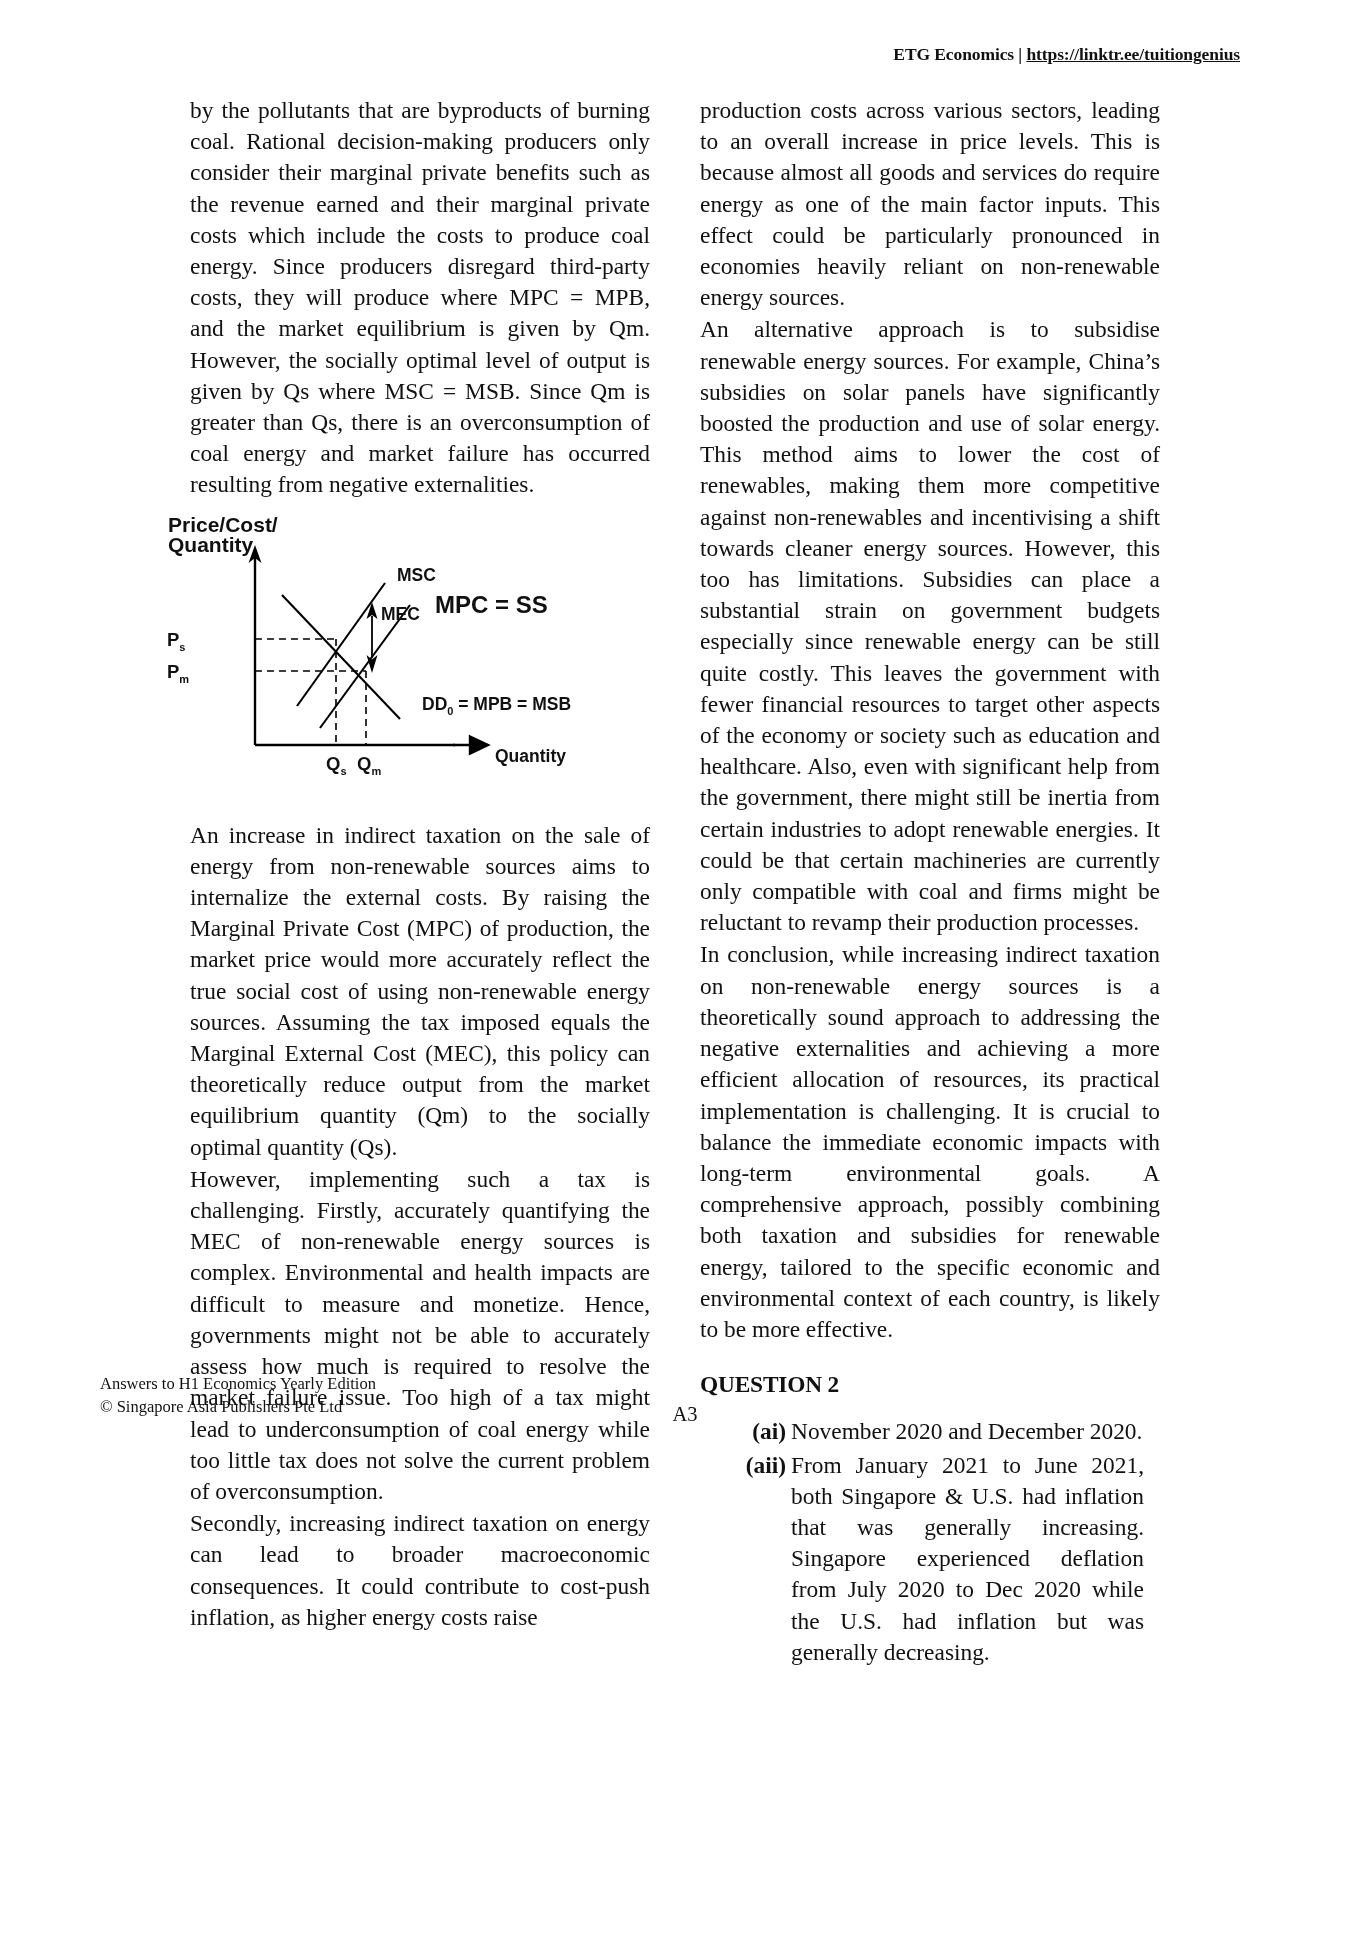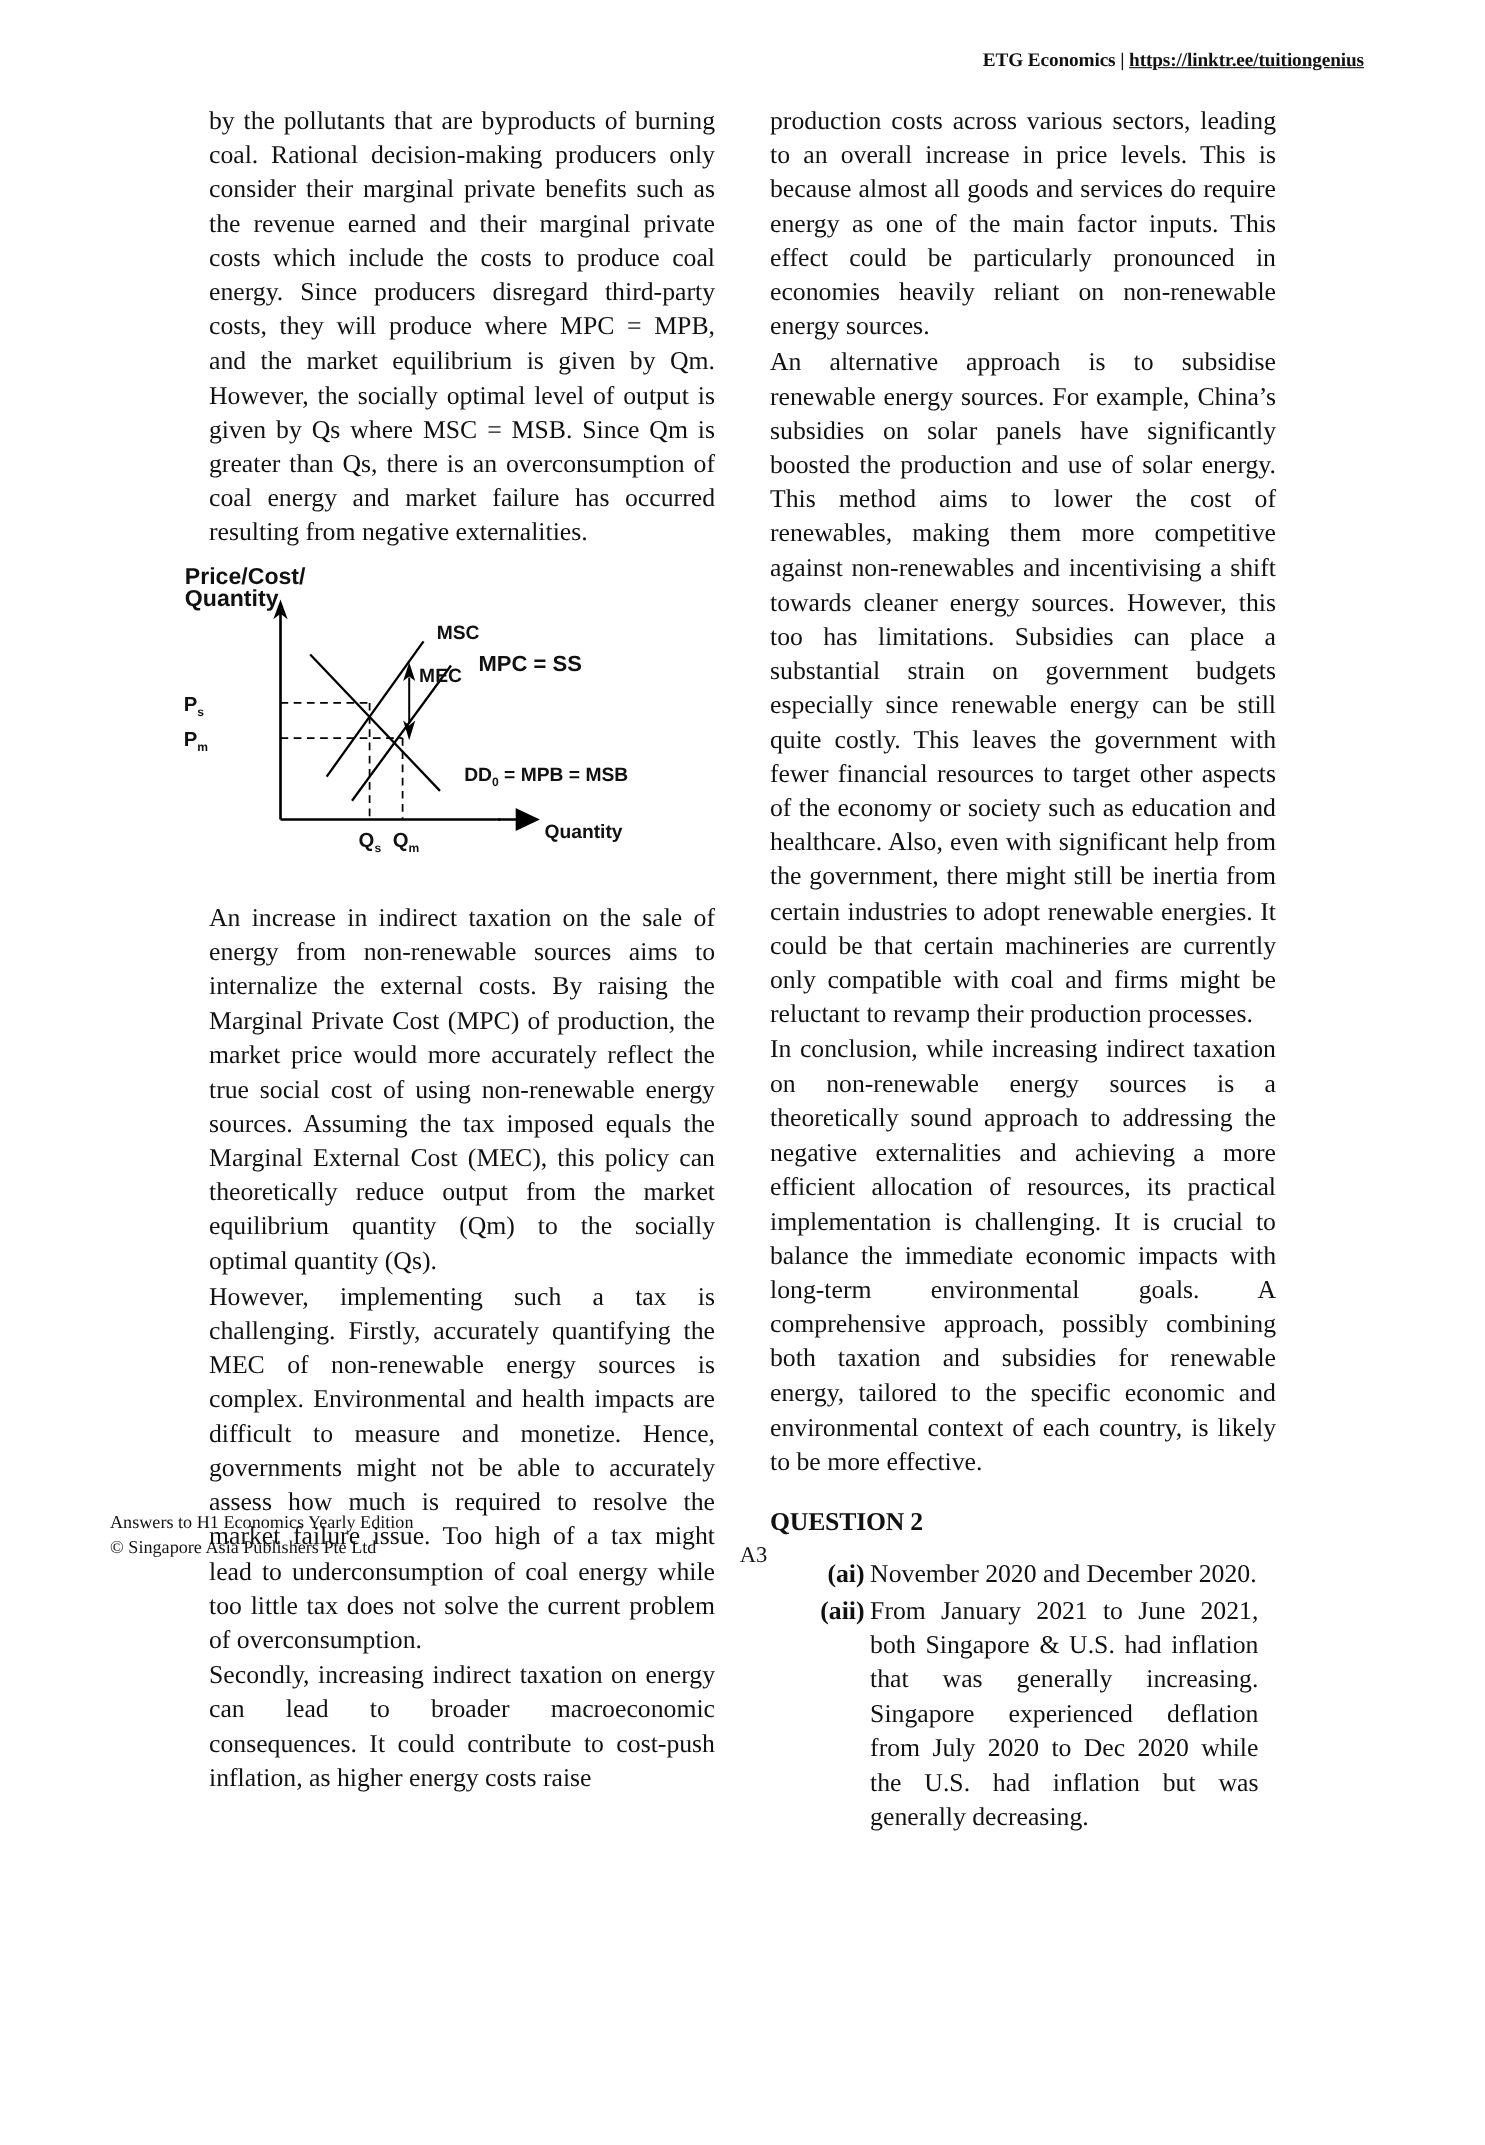--- a/index.html
+++ b/index.html
@@ -175,21 +175,21 @@
 
       <div style="position:absolute;left:-22px;top:-8px;font-family:'Liberation Sans','DejaVu Sans',sans-serif;font-size:21px;font-weight:bold;line-height:20px;">
         <span>Price/Cost/</span><br>
         <span>Quantity</span>
       </div>
 
       <div style="position:absolute;left:305px;top:218px;font-family:'Liberation Sans','DejaVu Sans',sans-serif;font-size:17.5px;font-weight:bold;">Quantity</div>
 
       <div style="position:absolute;left:207px;top:37px;font-family:'Liberation Sans','DejaVu Sans',sans-serif;font-size:17.5px;font-weight:bold;">MSC</div>
 
-      <div style="position:absolute;left:245px;top:66px;font-family:'Liberation Sans','DejaVu Sans',sans-serif;font-size:20px;font-weight:bold;">MPC = SS</div>
+      <div style="position:absolute;left:245px;top:66px;font-family:'Liberation Sans','DejaVu Sans',sans-serif;font-size:24px;font-weight:bold;">MPC = SS</div>
 
       <div style="position:absolute;left:191px;top:76px;font-family:'Liberation Sans','DejaVu Sans',sans-serif;font-size:17.5px;font-weight:bold;">MEC</div>
 
       <div style="position:absolute;left:232px;top:166px;font-family:'Liberation Sans','DejaVu Sans',sans-serif;font-size:17.5px;font-weight:bold;white-space:nowrap;"><span>DD</span><sub style="font-size:11px;">0</sub><span> = MPB = MSB</span></div>
 
       <div style="position:absolute;left:-23px;top:101px;font-family:'Liberation Sans','DejaVu Sans',sans-serif;font-size:18.5px;font-weight:bold;"><span>P</span><sub style="font-size:11px;">s</sub></div>
 
       <div style="position:absolute;left:-23px;top:133px;font-family:'Liberation Sans','DejaVu Sans',sans-serif;font-size:18.5px;font-weight:bold;"><span>P</span><sub style="font-size:11px;">m</sub></div>
 
       <div style="position:absolute;left:136px;top:225px;font-family:'Liberation Sans','DejaVu Sans',sans-serif;font-size:18.5px;font-weight:bold;"><span>Q</span><sub style="font-size:11px;">s</sub></div>

